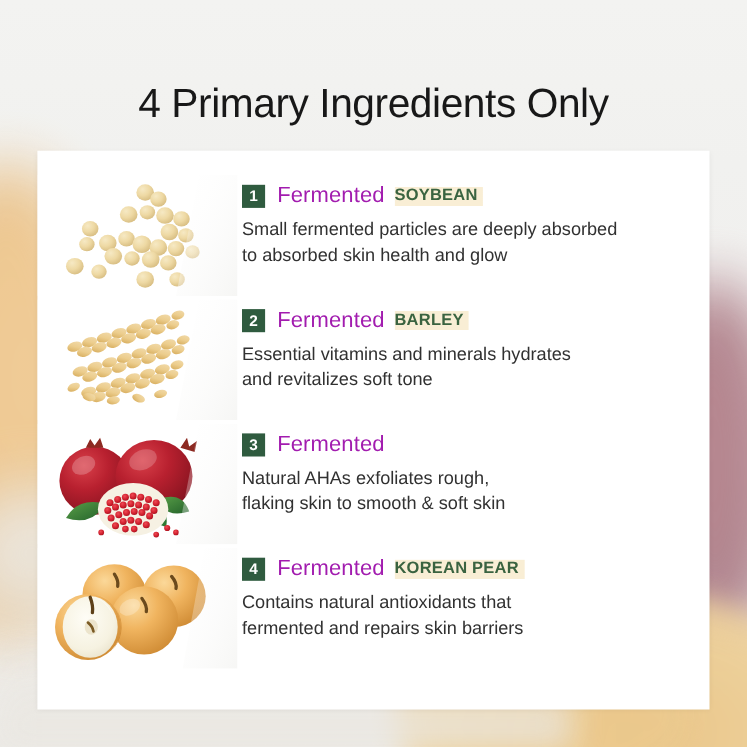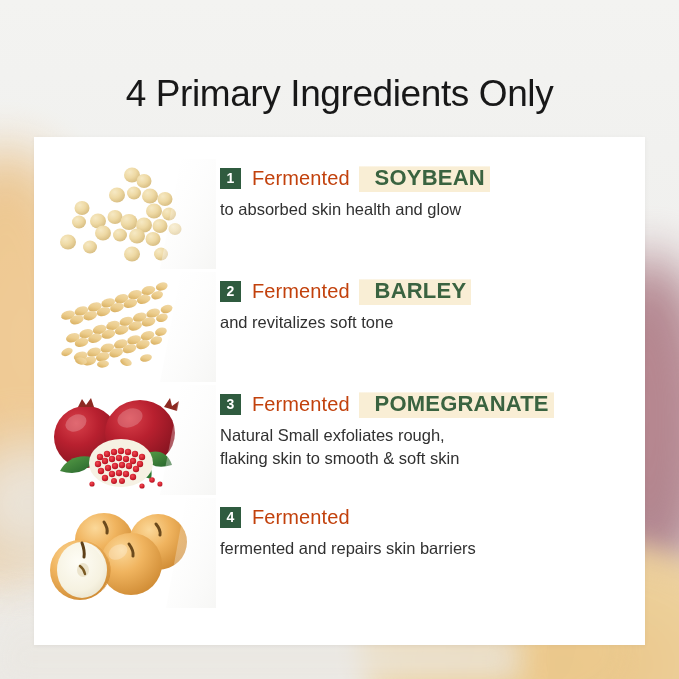--- a/index.html
+++ b/index.html
@@ -140,33 +140,33 @@
     font-size: 14px;
     font-weight: 700;
     display: flex;
     align-items: center;
     justify-content: center;
     flex: 0 0 21px;
     line-height: 1;
   }
   .fermented-word {
     font-size: 20px;
-    color: #c2410c;
+    color: #a21caf;
     margin-left: 11px;
     letter-spacing: 0.1px;
   }
   .ing-name {
-    font-size: 22px;
+    font-size: 15px;
     font-weight: 700;
     color: #3a6340;
     margin-left: 9px;
     background: linear-gradient(180deg,
         rgba(249,238,213,0) 0%, rgba(249,238,213,0) 8%,
         #f9eed5 9%, #f9eed5 96%, rgba(249,238,213,0) 97%);
-    padding: 1px 5px 2px 16px;
+    padding: 1px 5px 2px 0;
     letter-spacing: 0.2px;
     white-space: nowrap;
   }
   .ing-desc {
     font-size: 16.5px;
     color: #313131;
     line-height: 1.42;
     max-width: 420px;
   }
   .ing-desc div { white-space: nowrap; }
@@ -231,20 +231,21 @@
         <polygon points="147,0 182,0 182,110 126,110" fill="url(#soyFade)" opacity="0.85"></polygon>
       </svg>
     </div>
     <div class="ing-text">
       <div class="ing-head">
         <span class="num-badge">1</span>
         <span class="fermented-word">Fermented</span>
         <span class="ing-name">SOYBEAN</span>
       </div>
       <div class="ing-desc">
+        <div>Small fermented particles are deeply absorbed</div>
         <div>to absorbed skin health and glow</div>
       </div>
     </div>
   </div>
 
   <div class="ing-row r1">
     <div class="thumb">
       <svg viewBox="0 0 182 110">
         <defs>
           <linearGradient id="strawG" x1="0" y1="1" x2="1" y2="0">
@@ -329,20 +330,21 @@
         <polygon points="147,0 182,0 182,110 126,110" fill="url(#barFade)" opacity="0.85"></polygon>
       </svg>
     </div>
     <div class="ing-text">
       <div class="ing-head">
         <span class="num-badge">2</span>
         <span class="fermented-word">Fermented</span>
         <span class="ing-name">BARLEY</span>
       </div>
       <div class="ing-desc">
+        <div>Essential vitamins and minerals hydrates</div>
         <div>and revitalizes soft tone</div>
       </div>
     </div>
   </div>
 
   <div class="ing-row r2">
     <div class="thumb">
       <svg viewBox="0 0 182 110">
         <defs>
           <radialGradient id="pomG" cx="35%" cy="28%" r="78%">
@@ -416,24 +418,23 @@
           <circle cx="58" cy="99" r="2.6"></circle>
             <circle cx="108" cy="101" r="2.6"></circle>
         </g>
         <polygon points="147,0 182,0 182,110 126,110" fill="url(#pomFade)" opacity="0.85"></polygon>
       </svg>
     </div>
     <div class="ing-text">
       <div class="ing-head">
         <span class="num-badge">3</span>
         <span class="fermented-word">Fermented</span>
-        <span class="ing-name">POMEGRANATE</span>
       </div>
       <div class="ing-desc">
-        <div>Natural Small exfoliates rough,</div>
+        <div>Natural AHAs exfoliates rough,</div>
         <div>flaking skin to smooth &amp; soft skin</div>
       </div>
     </div>
   </div>
 
   <div class="ing-row r3">
     <div class="thumb">
       <svg viewBox="0 0 182 110">
         <defs>
           <radialGradient id="pearG" cx="35%" cy="28%" r="78%">
@@ -470,20 +471,22 @@
         <ellipse cx="49" cy="72" rx="6" ry="7" fill="#ece4cc"></ellipse>
         <path d="M46 68 q4 3 5 8" stroke="#7a5a24" stroke-width="2.4" fill="none" stroke-linecap="round"></path>
         <path d="M48 44 a28 28 0 0 1 22 26 a24 26 0 0 0 -22 -26 z" fill="#ffffff" opacity="0.45"></path>
         <polygon points="152,0 182,0 182,110 132,110" fill="url(#pearFade)" opacity="0.8"></polygon>
       </svg>
     </div>
     <div class="ing-text">
       <div class="ing-head">
         <span class="num-badge">4</span>
         <span class="fermented-word">Fermented</span>
+        <span class="ing-name">KOREAN PEAR</span>
       </div>
       <div class="ing-desc">
+        <div>Contains natural antioxidants that</div>
         <div>fermented and repairs skin barriers</div>
       </div>
     </div>
   </div>
 
 </div>
 
 </body></html>

